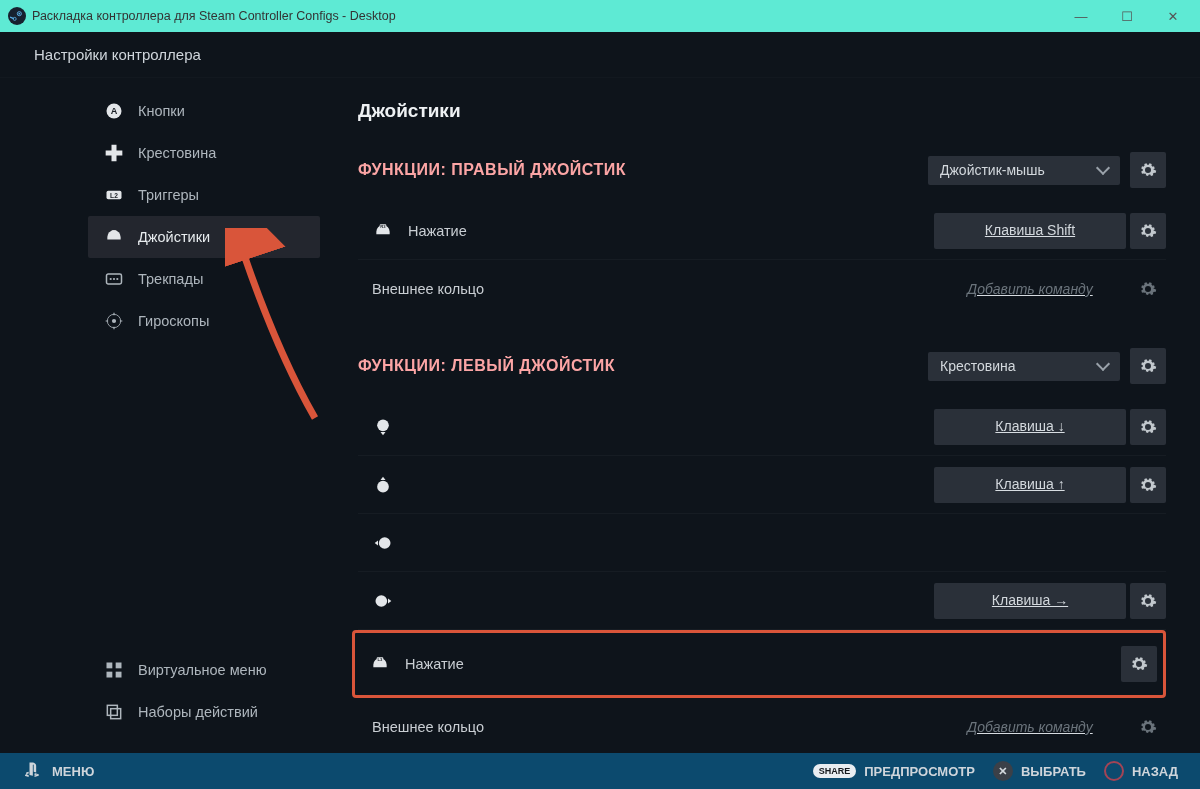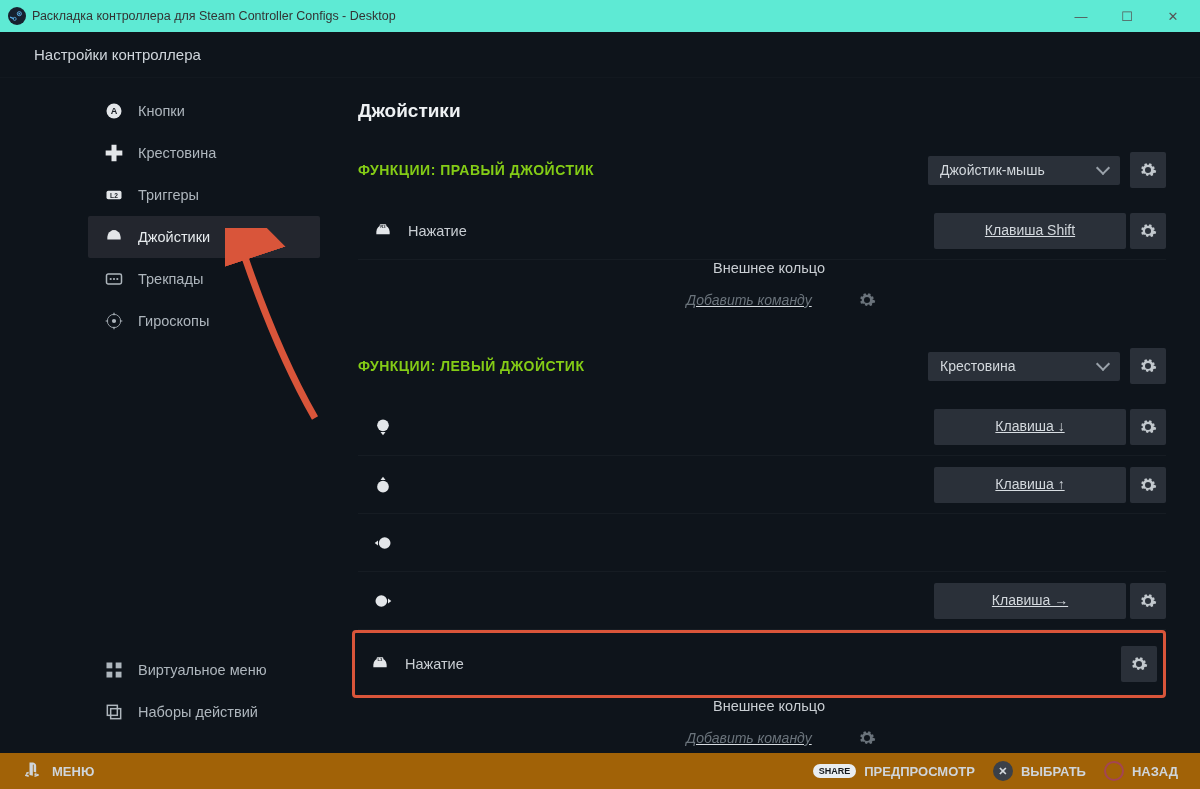--- a/index.html
+++ b/index.html
@@ -81,23 +81,23 @@
   .content h2 {
     font-size:19px; font-weight:700;
     color:#eef1f3;
     margin-bottom:30px;
   }
   .section-head {
     display:flex; align-items:center; justify-content:space-between;
     margin-bottom:14px; gap:12px;
   }
   .section-head-label {
-    font-size:14px; font-weight:700;
+    font-size:16px; font-weight:700;
     letter-spacing:0.5px;
-    color:#84cc16;
+    color:#fca5a5;
     text-transform:uppercase;
   }
   .head-controls { display:flex; gap:10px; align-items:center; }
   .dropdown {
     width:192px; height:29px;
     background:#2a3039;
     display:flex; align-items:center; justify-content:space-between;
     padding:0 12px;
     font-size:14px;
     color:#d3d8dd;
@@ -113,21 +113,21 @@
   .gear-btn svg { width:18px;height:18px; fill:#c2c8cd; }
   .gear-btn.ghost { background:transparent; }
   .gear-btn.ghost svg { fill:#6a737b; }
 
   .row {
     display:flex; align-items:center; justify-content:space-between;
     height:58px;
     border-bottom:1px solid rgba(255,255,255,0.035);
     padding-left:14px;
   }
-  .row.no-border { border-bottom:none;flex-direction:column; }
+  .row.no-border { border-bottom:none; }
   .row-left { display:flex; align-items:center; gap:14px; font-size:14.5px; color:#c9ced3; }
   .row-left .sm-icon { width:22px;height:22px;display:flex;align-items:center;justify-content:center; }
   .row-left .sm-icon svg { width:20px;height:20px; fill:#e3e6e9; }
   .row-right { display:flex; align-items:center; gap:4px;text-decoration:underline; }
   .val-btn {
     width:192px; height:36px;
     background:#2a3039;
     display:flex;align-items:center;justify-content:center;
     font-size:14px; color:#d3d8dd;
     border-radius:2px;
@@ -148,21 +148,21 @@
   
   .arrow-annot {
     position:absolute;
     left:225px; top:228px;
     pointer-events:none;
   }
 
   
   .bottombar {
     height:36px;
-    background:#a16207;
+    background:#0c4a6e;
     display:flex; align-items:center; justify-content:space-between;
     padding:0 22px;
     font-size:13px; font-weight:600;
     color:#cfd5db;
   }
   .bb-left { display:flex; align-items:center; gap:10px; }
   .bb-right { display:flex; align-items:center; gap:18px; }
   .bb-item { display:flex; align-items:center; gap:8px; }
   .bb-badge {
     background:#e9edf1; color:#16191d;

